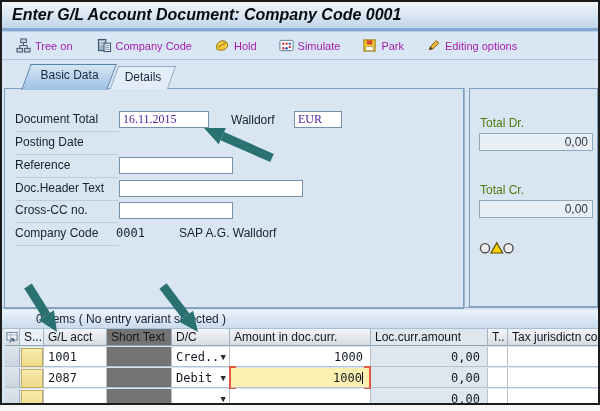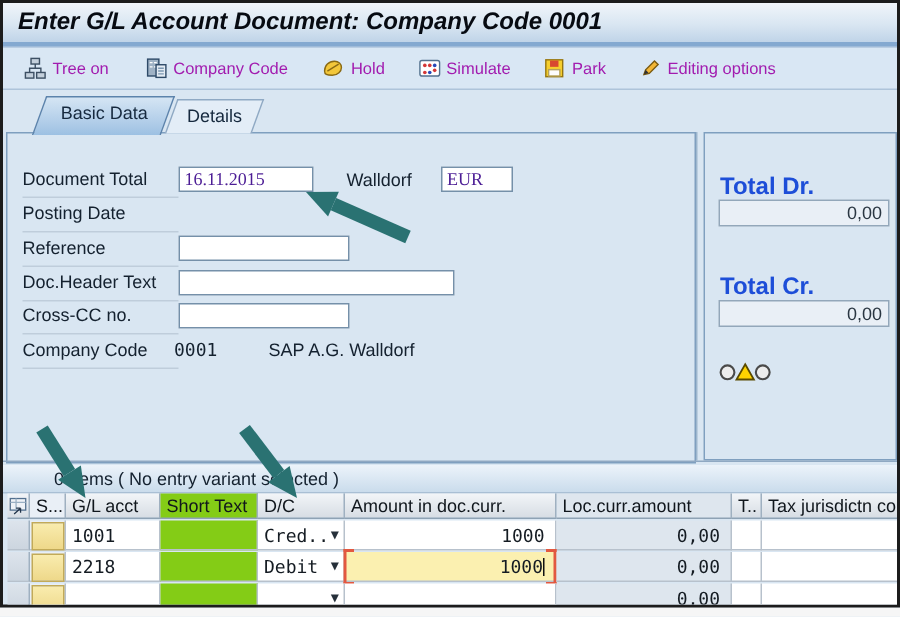--- a/index.html
+++ b/index.html
@@ -29,21 +29,21 @@
   .tab.active{top:62px;height:25px;background:linear-gradient(180deg,#d5e5f4 0%,#a9c8e6 80%,#9cc0e2 100%);
        border:1px solid #5c83ac;border-bottom:none;z-index:3;}
   .tab.inactive{top:64px;z-index:2;}
 
   
   .panel-left{position:absolute;left:2px;top:86px;width:458px;height:219px;border:1px solid #7f9fbf;background:#d9e6f2;}
   .splitter{position:absolute;left:462px;top:86px;width:4px;height:219px;border-left:1px solid #9db6cd;border-right:1px solid #ffffff;}
   .panel-right{position:absolute;left:467px;top:86px;width:127px;height:217px;border:1px solid #7f9fbf;background:#d9e6f2;}
   .pr-title{position:absolute;left:0;top:0;width:100%;height:18px;background:linear-gradient(180deg,#dfeaf5,#c3d7ea);
       border-bottom:1px solid #a9c1d8;font-size:12px;color:#14212f;line-height:18px;padding-left:8px;box-sizing:border-box;}
-  .pr-label{position:absolute;left:10px;font-size:16px;color:#1d4ed8;font-weight:bold;}
+  .pr-label{position:absolute;left:10px;font-size:12px;color:#4d7c0f;}
   .pr-field{position:absolute;left:9px;width:106px;height:15px;background:#e9eff6;border:1px solid #93a7ba;
       font-size:12px;color:#2a3642;text-align:right;padding:1px 4px 0 2px;}
 
   
   .flabel{position:absolute;left:10px;width:104px;font-size:12px;color:#14212f;border-bottom:1px solid #bfcddb;padding-bottom:5px;}
   .flabel2{position:absolute;font-size:12px;color:#14212f;}
   .ffield{position:absolute;height:15px;border:1px solid #7590a9;background:#ffffff;
       font-family:Liberation Serif, serif;font-size:12px;color:#4c1d95;padding:0 3px;}
   .ftext{position:absolute;font-size:12px;color:#14212f;white-space:nowrap;}
 
@@ -58,21 +58,21 @@
       border-right:1px solid #9fb0c0;border-bottom:1px solid #8ea2b4;font-size:12px;color:#10161c;
       line-height:17px;padding-left:4px;box-sizing:border-box;overflow:hidden;white-space:nowrap;}
   .corner{left:3px;width:15px;padding:0;display:flex;align-items:center;justify-content:center;}
 
   .trow{position:absolute;left:0;width:596px;height:21px;}
   .cell{position:absolute;top:0;height:20px;background:#fff;border-right:1px solid #b7c1cc;border-bottom:1px solid #b7c1cc;
       font-size:12px;color:#141b22;line-height:20px;box-sizing:border-box;overflow:visible;white-space:nowrap;}
   .c-rowsel{left:3px;width:15px;background:linear-gradient(180deg,#dde4ec,#ccd5df);border-right:1px solid #9fb0c0;}
   .c-s{left:18px;width:24px;background:#e9eff6;}
   .c-gl{left:42px;width:63px;padding-left:4px;}
-  .c-st{left:105px;width:65px;background:#84cc16;}
+  .c-st{left:105px;width:65px;background:#737373;}
   .c-dc{left:170px;width:58px;padding-left:4px;}
   .c-amt{left:228px;width:141px;text-align:right;padding-right:7px;}
   .c-loc{left:369px;width:117px;background:#dee6ee;text-align:right;padding-right:7px;}
   .c-t{left:486px;width:20px;}
   .c-tax{left:506px;width:90px;border-right:none;}
   .ybox{position:absolute;left:1px;top:1px;width:20px;height:17px;
      background:linear-gradient(180deg,#f9ecae,#eed88a);border:1px solid #c2aa58;}
   .dd{position:absolute;right:3px;top:0;font-size:9px;color:#26303a;line-height:20px;}
   .focus{background:#fbf0b0;}
   .focus::before{content:"";position:absolute;left:-1px;top:-2px;height:20px;width:5px;
@@ -245,21 +245,21 @@
     <div class="cell c-loc mono">0,00</div>
     <div class="cell c-t"></div>
     <div class="cell c-tax"></div>
   </div>
 
   <div class="trow" style="top:366px;">
     <div class="cell c-rowsel"></div>
     <div class="cell c-s">
         <div class="ybox"></div>
       </div>
-    <div class="cell c-gl mono">2218</div>
+    <div class="cell c-gl mono">2087</div>
     <div class="cell c-st"></div>
     <div class="cell c-dc mono">
       <span>Debit</span>
       <span class="dd">▼</span>
     </div>
     <div class="cell c-amt mono focus">
       <span>1000</span><span class="caret"></span>
     </div>
     <div class="cell c-loc mono">0,00</div>
     <div class="cell c-t"></div>

